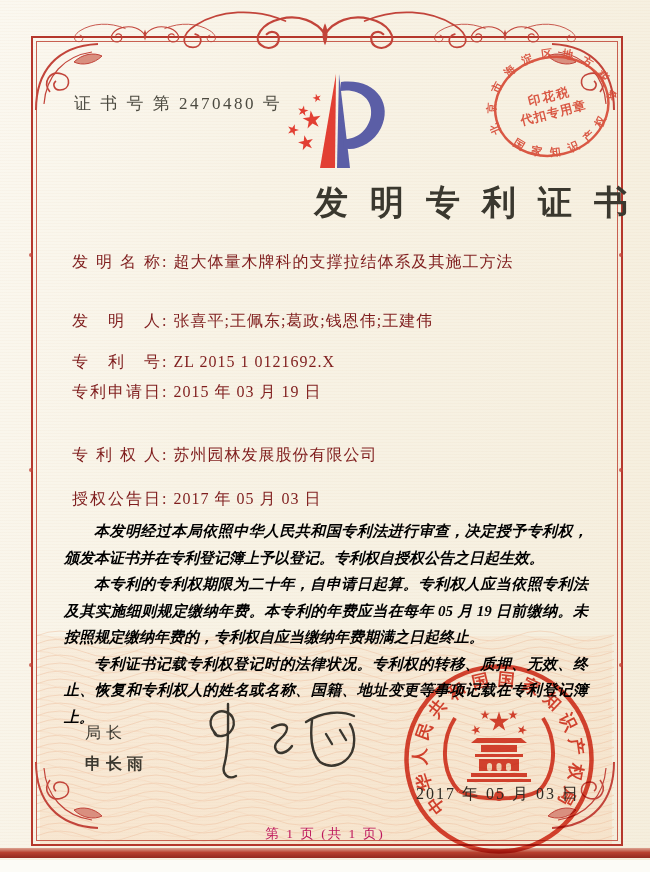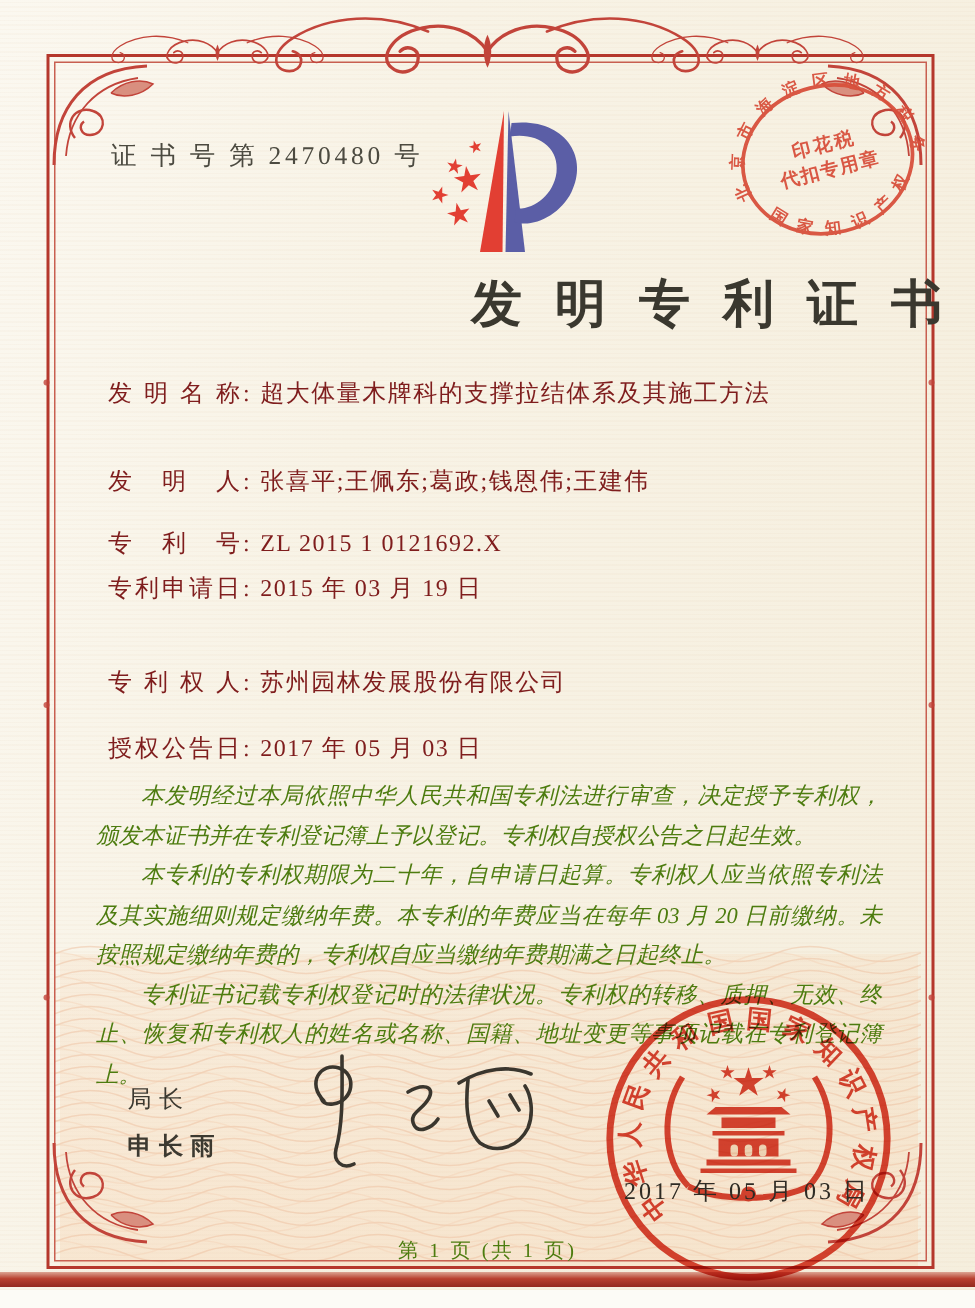--- a/index.html
+++ b/index.html
@@ -28,36 +28,36 @@
   .title{position:absolute;left:0;right:0;top:180px;z-index:3;text-align:right;
     font-size:34px;font-weight:bold;letter-spacing:22px;text-indent:22px;color:#3a382f;}
 
   .field{position:absolute;left:72px;z-index:3;font-size:16px;color:#7f1d1d;
     letter-spacing:1px;white-space:pre-wrap;}
   .field .flabel{letter-spacing:2px;}
   .field .fvalue{margin-left:5px;}
   .f0{top:252px}.f1{top:311px}.f2{top:352px}.f3{top:382px}.f4{top:445px}.f5{top:489px}
 
   .bodytext{position:absolute;left:64px;top:518px;width:524px;z-index:3;
-    font-size:15px;line-height:26.5px;color:#4d7c0f;font-style:italic;text-align:justify;}
+    font-size:15px;line-height:26.5px;color:#000000;font-style:italic;text-align:justify;font-weight:bold;}
   .bodytext p{margin:0;text-indent:2em;}
 
   .officer-title{position:absolute;left:85px;top:723px;z-index:3;font-size:16px;letter-spacing:5px;
     font-weight:normal;color:#3c3930;font-family:"Liberation Sans","DejaVu Sans",sans-serif;}
   .officer-name{position:absolute;left:85px;top:754px;z-index:3;font-size:16px;letter-spacing:5px;
     font-weight:bold;color:#3c3930;font-family:Liberation Serif, serif;}
   .signature{position:absolute;left:188px;top:700px;width:182px;height:94px;z-index:4;}
 
   .seal{position:absolute;left:400px;top:660px;width:198px;height:198px;z-index:4;
     mix-blend-mode:multiply;opacity:.92;}
   .seal-date{position:absolute;left:416px;top:784px;z-index:5;font-size:16px;letter-spacing:2px;
     color:#2f2b24;white-space:pre;}
 
   .footer{position:absolute;left:0;right:0;top:825px;z-index:3;text-align:center;
-    font-size:13.5px;letter-spacing:2px;color:#4d7c0f;}
+    font-size:13.5px;letter-spacing:2px;color:#be185d;}
 </style>
 </head>
 <body>
 
 <div class="texture"></div>
 <div class="tint"></div>
 
 <svg class="guilloche" viewBox="0 0 578 218">
   <defs>
     <path id="wv" d="M0,0 Q24,-10 48,0 T96,0 T144,0 T192,0 T240,0 T288,0 T336,0 T384,0 T432,0 T480,0 T528,0 T576,0 T624,0" fill="none"></path>
@@ -182,21 +182,21 @@
 
 <div class="field f0"><span class="flabel">发 明 名 称:</span><span class="fvalue">超大体量木牌科的支撑拉结体系及其施工方法</span></div>
 <div class="field f1"><span class="flabel">发　明　人:</span><span class="fvalue">张喜平;王佩东;葛政;钱恩伟;王建伟</span></div>
 <div class="field f2"><span class="flabel">专　利　号:</span><span class="fvalue">ZL 2015 1 0121692.X</span></div>
 <div class="field f3"><span class="flabel">专利申请日:</span><span class="fvalue">2015 年 03 月 19 日</span></div>
 <div class="field f4"><span class="flabel">专 利 权 人:</span><span class="fvalue">苏州园林发展股份有限公司</span></div>
 <div class="field f5"><span class="flabel">授权公告日:</span><span class="fvalue">2017 年 05 月 03 日</span></div>
 
 <div class="bodytext">
   <p>本发明经过本局依照中华人民共和国专利法进行审查，决定授予专利权，颁发本证书并在专利登记簿上予以登记。专利权自授权公告之日起生效。</p>
-  <p>本专利的专利权期限为二十年，自申请日起算。专利权人应当依照专利法及其实施细则规定缴纳年费。本专利的年费应当在每年 03 月 20 日前缴纳。未按照规定缴纳年费的，专利权自应当缴纳年费期满之日起终止。</p>
+  <p>本专利的专利权期限为二十年，自申请日起算。专利权人应当依照专利法及其实施细则规定缴纳年费。本专利的年费应当在每年 05 月 19 日前缴纳。未按照规定缴纳年费的，专利权自应当缴纳年费期满之日起终止。</p>
   <p>专利证书记载专利权登记时的法律状况。专利权的转移、质押、无效、终止、恢复和专利权人的姓名或名称、国籍、地址变更等事项记载在专利登记簿上。</p>
 </div>
 
 <div class="officer-title">局长</div>
 <div class="officer-name">申长雨</div>
 
 <svg class="signature" viewBox="0 0 182 94">
   <g stroke="#3a362e" stroke-width="2.4" fill="none" stroke-linecap="round" stroke-linejoin="round">
     <path d="M28,34 C16,22 26,8 38,12 C50,16 48,34 34,36 C30,36.5 27,35 26,32"></path>
     <path d="M40,4 C40,26 41,48 36,66 C34,74 40,80 48,76"></path>

